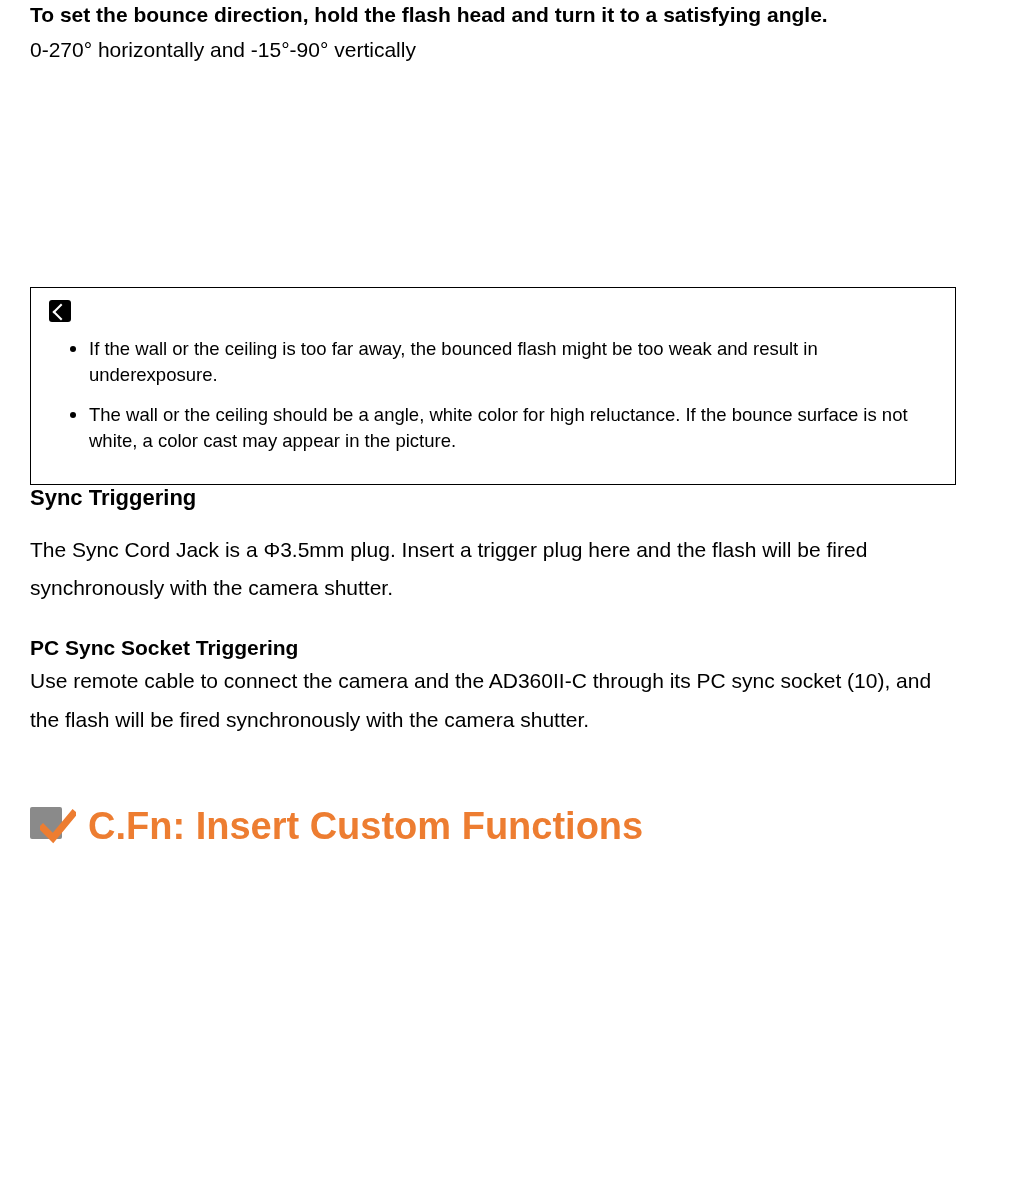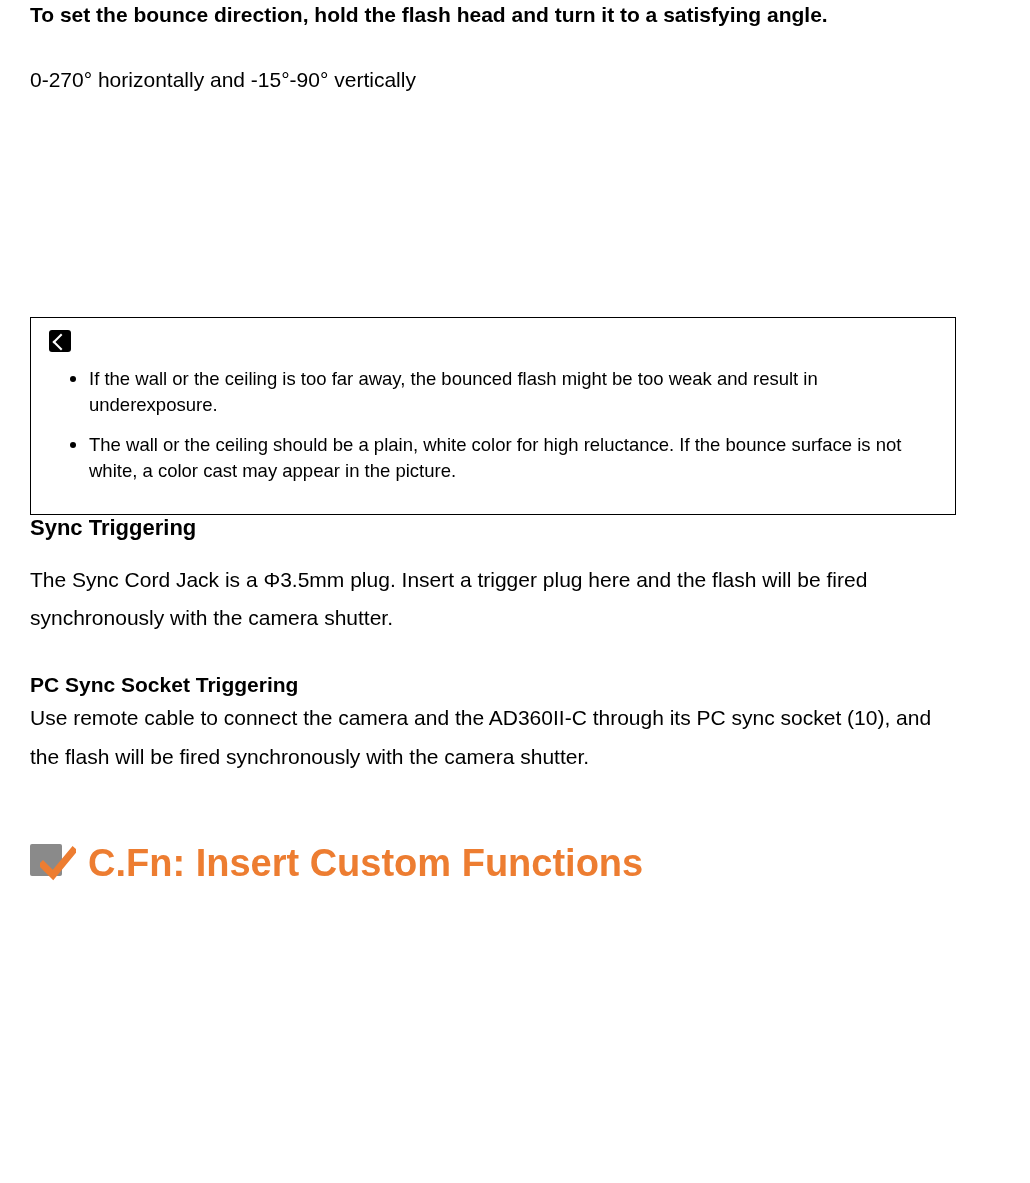--- a/index.html
+++ b/index.html
@@ -15,21 +15,21 @@
     padding: 0 30px 40px 30px;
   }
   .bold-line {
     font-weight: 700;
     font-size: 21px;
     line-height: 1.4;
   }
   .body-text {
     font-size: 21px;
     line-height: 1.6;
-    margin-top: 34px;
+    margin-top: 4px;
   }
   .spacer-large {
     height: 200px;
   }
   .note-box {
     border: 1.5px solid #000;
     margin-top: 20px;
     padding: 12px 18px 18px 18px;
     box-sizing: border-box;
   }
@@ -72,21 +72,21 @@
     font-size: 22px;
   }
   .section-body {
     font-size: 21px;
     line-height: 1.85;
     margin-top: 20px;
   }
   .subheading {
     font-weight: 700;
     font-size: 21px;
-    margin-top: 35px;
+    margin-top: 28px;
   }
   .sub-body {
     font-size: 21px;
     line-height: 1.85;
     margin-top: 2px;
   }
   .cfn-heading {
     display: flex;
     align-items: center;
     margin-top: 65px;
@@ -132,21 +132,21 @@
   <div class="bold-line">To set the bounce direction, hold the flash head and turn it to a satisfying angle.</div>
 
   <div class="body-text">0-270° horizontally and -15°-90° vertically</div>
 
   <div class="spacer-large"></div>
 
   <div class="note-box">
     <div class="note-icon"></div>
     <ul>
       <li>If the wall or the ceiling is too far away, the bounced flash might be too weak and result in underexposure.</li>
-      <li>The wall or the ceiling should be a plain, white color for high reluctance. If the bounce surface is not white, a color cast may appear in the picture.</li>
+      <li>The wall or the ceiling should be a angle, white color for high reluctance. If the bounce surface is not white, a color cast may appear in the picture.</li>
     </ul>
   </div>
 
   <div class="section-heading">Sync Triggering</div>
   <div class="section-body">The Sync Cord Jack is a Φ3.5mm plug. Insert a trigger plug here and the flash will be fired synchronously with the camera shutter.</div>
 
   <div class="subheading">PC Sync Socket Triggering</div>
   <div class="sub-body">Use remote cable to connect the camera and the AD360II-C through its PC sync socket (10), and the flash will be fired synchronously with the camera shutter.</div>
 
   <div class="cfn-heading">

